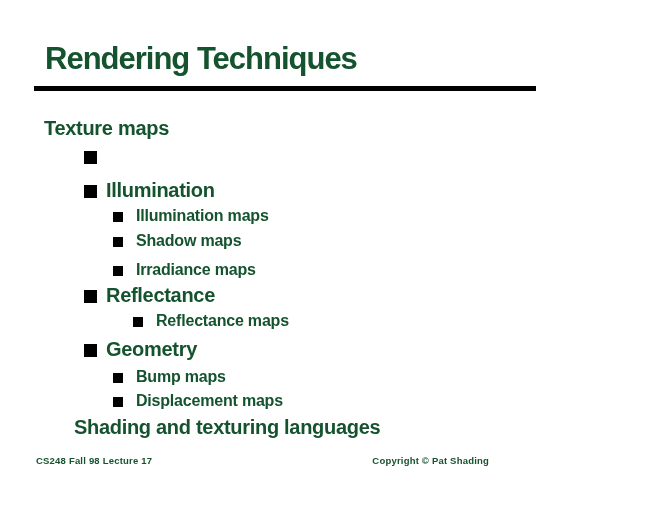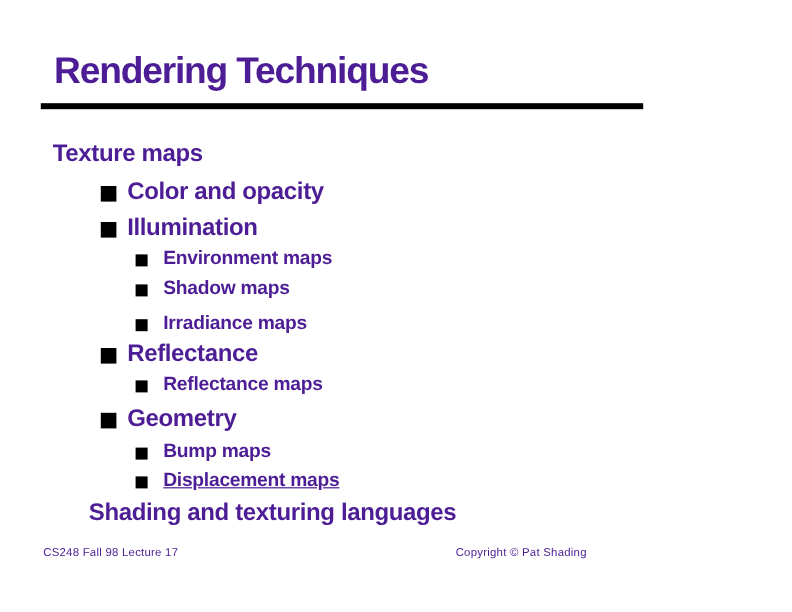--- a/index.html
+++ b/index.html
@@ -5,21 +5,21 @@
   html, body {
     margin: 0;
     padding: 0;
     background: #ffffff;
   }
   #slide {
     position: relative;
     width: 536px;
     height: 510px;
     background: #ffffff;
-    color: #4c1d95;
+    color: #14532d;
     font-family: "Liberation Sans", "DejaVu Sans", sans-serif;
     overflow: hidden;
   }
   #slide-title {
     position: absolute;
     left: 45px;
     top: 42px;
     font-size: 31px;
     font-weight: bold;
     letter-spacing: -1px;
@@ -48,76 +48,75 @@
   .bullet {
     background: #000000;
     flex: none;
     display: inline-block;
   }
   .lvl2 .bullet { width: 13px; height: 13px; margin-right: 9px;  margin-top: 3px; }
   .lvl3 .bullet { width: 10px; height: 10px; margin-right: 13px; margin-top: 2px; }
   .footer {
     position: absolute;
     font-size: 9.5px;
-    font-weight: normal;
+    font-weight: bold;
     letter-spacing: 0.2px;
     white-space: nowrap;
   }
   #footer-left  { left: 36px;  top: 455px; }
   #footer-right { right: 47px; top: 455px; }
 </style>
 </head>
 <body>
 
 <div id="slide">
   <h1 id="slide-title">Rendering Techniques</h1>
 
   <div id="title-underline"></div>
 
   <div id="outline">
       <div class="row lvl1" style="top: 116px;">
         <span>Texture maps</span>
       </div>
       <div class="row lvl2" style="top: 148px;">
         <span class="bullet"></span>
-        <span>Color and opacity</span>
       </div>
       <div class="row lvl2" style="top: 178px;">
         <span class="bullet"></span>
         <span>Illumination</span>
       </div>
       <div class="row lvl3" style="top: 206px;">
         <span class="bullet"></span>
-        <span>Environment maps</span>
+        <span>Illumination maps</span>
       </div>
       <div class="row lvl3" style="top: 231px;">
         <span class="bullet"></span>
         <span>Shadow maps</span>
       </div>
       <div class="row lvl3" style="top: 260px;">
         <span class="bullet"></span>
         <span>Irradiance maps</span>
       </div>
       <div class="row lvl2" style="top: 283px;">
         <span class="bullet"></span>
         <span>Reflectance</span>
       </div>
-      <div class="row lvl3" style="top: 311px;">
+      <div class="row lvl3" style="top: 311px; margin-left: 20px;">
         <span class="bullet"></span>
         <span>Reflectance maps</span>
       </div>
       <div class="row lvl2" style="top: 337px;">
         <span class="bullet"></span>
         <span>Geometry</span>
       </div>
       <div class="row lvl3" style="top: 367px; justify-content: space-between;">
         <span class="bullet"></span>
         <span>Bump maps</span>
       </div>
-      <div class="row lvl3" style="top: 391px; text-decoration: underline;">
+      <div class="row lvl3" style="top: 391px;">
         <span class="bullet"></span>
         <span>Displacement maps</span>
       </div>
       <div class="row lvl1" style="top: 415px; margin-left: 30px;">
         <span>Shading and texturing languages</span>
       </div>
     </div>
 
   <div id="footer-left" class="footer">CS248 Fall 98 Lecture 17</div>
 

